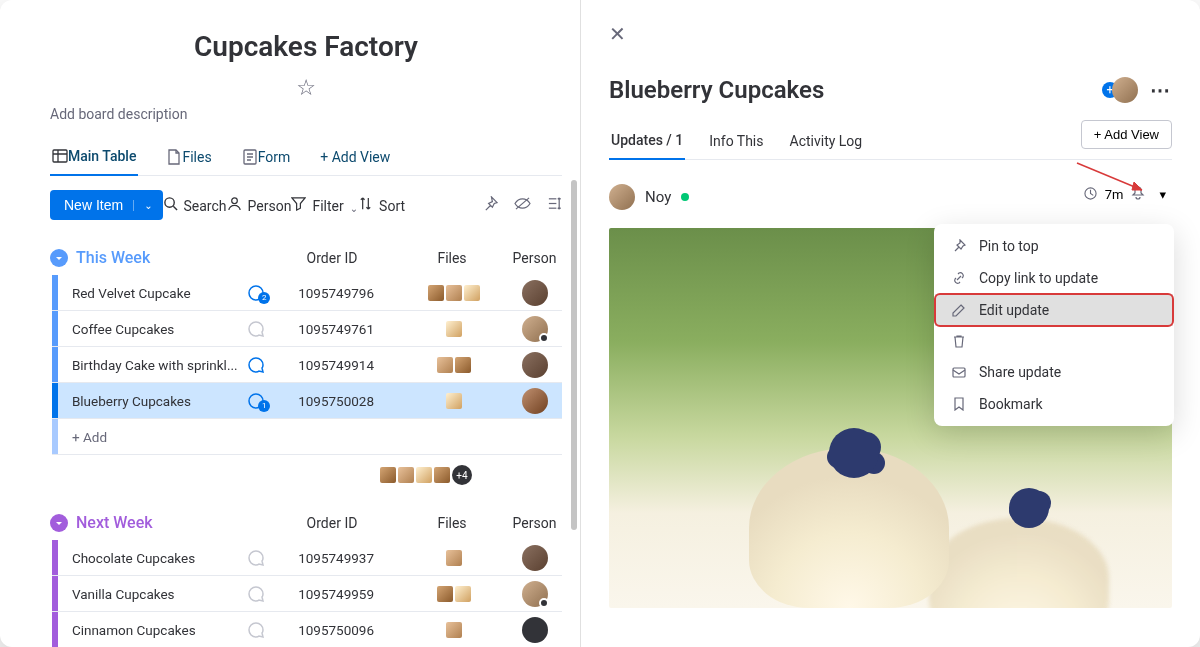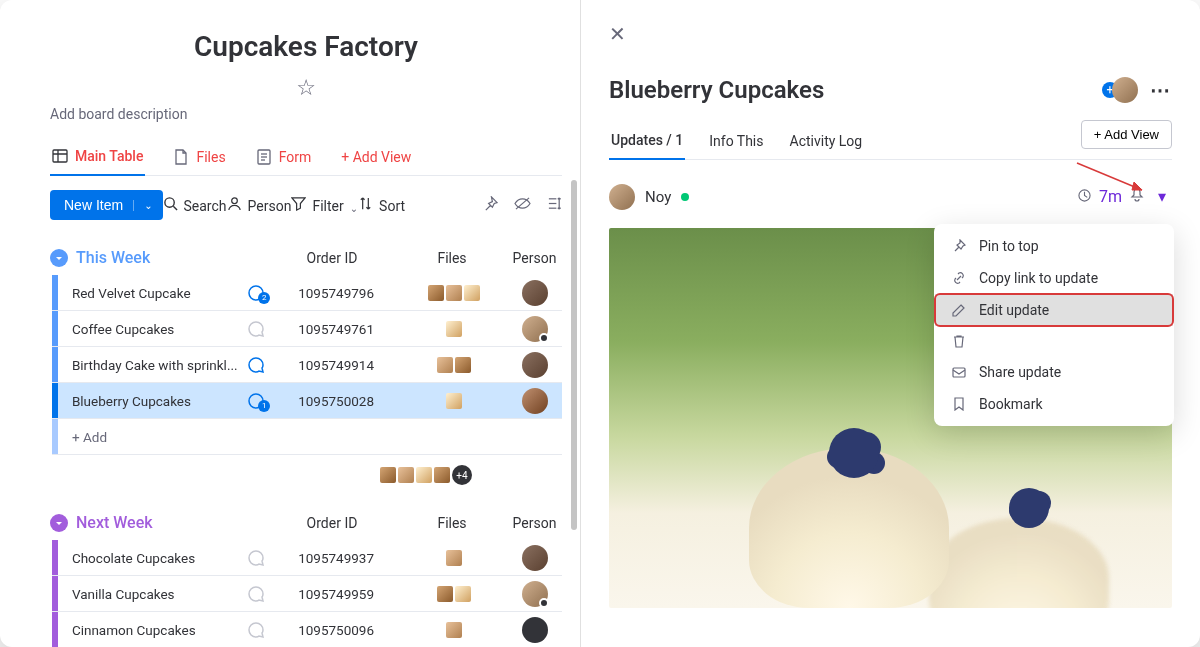--- a/index.html
+++ b/index.html
@@ -6,21 +6,21 @@
 body { font-family: -apple-system, BlinkMacSystemFont, "Segoe UI", Roboto, sans-serif; background: #fff; color: #323338; font-size: 14px; }
 .app { width: 1200px; height: 647px; position: relative; display: flex; border-radius: 12px; overflow: hidden; box-shadow: 0 20px 60px rgba(0,0,0,0.25); margin: 0 auto; background: #fff; }
 .left { width: 580px; padding: 30px 18px 0 50px; overflow: hidden; position: relative; }
 .right { flex: 1; border-left: 1px solid #e0e0e0; padding: 22px 28px 0 28px; position: relative; overflow: hidden; }
 .scrollbar { position: absolute; right: 3px; top: 180px; width: 6px; height: 350px; background: #c4c4c4; border-radius: 3px; }
 .title-row { display: flex; align-items: center; gap: 12px; flex-direction: column; }
 .title { font-size: 28px; font-weight: 600; color: #323338; }
 .star-icon { font-size: 22px; color: #676879; cursor: pointer; }
 .desc { color: #676879; font-size: 14px; margin-top: 6px; cursor: pointer; }
 .views { display: flex; align-items: center; gap: 26px; margin-top: 18px; border-bottom: 1px solid #e6e9ef; }
-.view-tab { display: flex; align-items: center; gap: 7px; padding: 8px 2px 10px; color: #ef4444; cursor: pointer; font-size: 14px; }
+.view-tab { display: flex; align-items: center; padding: 8px 2px 10px; color: #0c4a6e; cursor: pointer; font-size: 14px; }
 .view-tab.active { border-bottom: 2px solid #0073ea; font-weight: 500; margin-bottom: -1px; }
 .view-tab .icn { width: 16px; height: 16px; display: inline-flex; align-items: center; justify-content: center; }
 .toolbar { display: flex; align-items: center; margin-top: 14px; }
 .new-item { background: #0073ea; color: #fff; border: none; border-radius: 4px; padding: 7px 10px 7px 14px; font-size: 14px; display: flex; align-items: center; gap: 10px; cursor: pointer; }
 .new-item .chev { border-left: 1px solid rgba(255,255,255,0.4); padding-left: 10px; font-size: 10px; }
 .tb-btn { display: flex; align-items: flex-end; gap: 6px; color: #323338; cursor: pointer; font-size: 14px; }
 .tb-icons { display: flex; gap: 16px; margin-left: auto; color: #676879; }
 .tb-icons span { cursor: pointer; }
 .group { margin-top: 28px; }
 .group-head { display: flex; align-items: center; }
@@ -72,21 +72,21 @@
 .dots { font-size: 20px; font-weight: 700; cursor: pointer; letter-spacing: 2px; color:#323338; }
 .panel-tabs { display: flex; align-items: center; gap: 22px; margin-top: 18px; border-bottom: 1px solid #e6e9ef; position: relative; }
 .ptab { padding: 10px 2px; cursor: pointer; font-size: 14px; color: #323338; }
 .ptab.active { border-bottom: 2px solid #0073ea; font-weight: 500; margin-bottom: -1px; }
 .addview-btn { position: absolute; right: 0; top: -2px; border: 1px solid #c5c7d0; background: #fff; border-radius: 4px; padding: 6px 12px; font-size: 13px; cursor: pointer; }
 .update { margin-top: 24px; }
 .u-head { display: flex; align-items: flex-start; position: relative; }
 .u-author { display: flex; align-items: center; gap: 10px; }
 .u-author .nm { font-size: 15px; color:#323338; }
 .u-author .online { width: 8px; height: 8px; background: #00c875; border-radius: 50%; }
-.u-meta { margin-left: auto; display: flex; align-items: center; gap: 8px; color: #6d28d9; font-size: 16px; }
+.u-meta { margin-left: auto; display: flex; align-items: center; gap: 8px; color: #000000; font-size: 13px; }
 .u-meta .chev-dn { cursor: pointer; padding: 3px 6px; border-radius: 3px; }
 .u-img { margin-top: 18px; width: 100%; height: 380px; border-radius: 2px; overflow: hidden; position: relative; background: linear-gradient(180deg, #6b8f4a 0%, #8aae5f 30%, #c8d89f 55%, #f5f0e0 75%, #faf6ec 100%); }
 .blob { position:absolute; border-radius:50%; }
 .blob.b1 { width:50px; height:50px; background:#2d3a6e; top:200px; left:220px; box-shadow: 12px -6px 0 -10px #2d3a6e, -16px 4px 0 -14px #2d3a6e, 20px 10px 0 -14px #2d3a6e; }
 .blob.b2 { width:40px; height:40px; background:#2d3a6e; top:260px; left:400px; box-shadow: 10px -5px 0 -8px #2d3a6e, -12px 3px 0 -12px #2d3a6e; }
 .swirl { position:absolute; width:200px; height:160px; bottom:0; left:140px; background: radial-gradient(circle at 50% 100%, #fff8e8 0%, #f5ecd0 40%, #e8dcc0 70%); border-radius: 50% 50% 30% 30%; }
 .swirl.s2 { left:320px; width:180px; height:120px; bottom:-30px; opacity:0.9; filter:blur(2px); }
 
 .dropdown { position: absolute; top: 224px; right: 26px; width: 240px; background: #fff; border-radius: 8px; box-shadow: 0 8px 30px rgba(0,0,0,0.15); padding: 6px 1px; z-index: 10; }
 .dd-item { display: flex; align-items: center; gap: 12px; padding: 8px 16px; font-size: 14px; color: #323338; cursor: pointer; }

